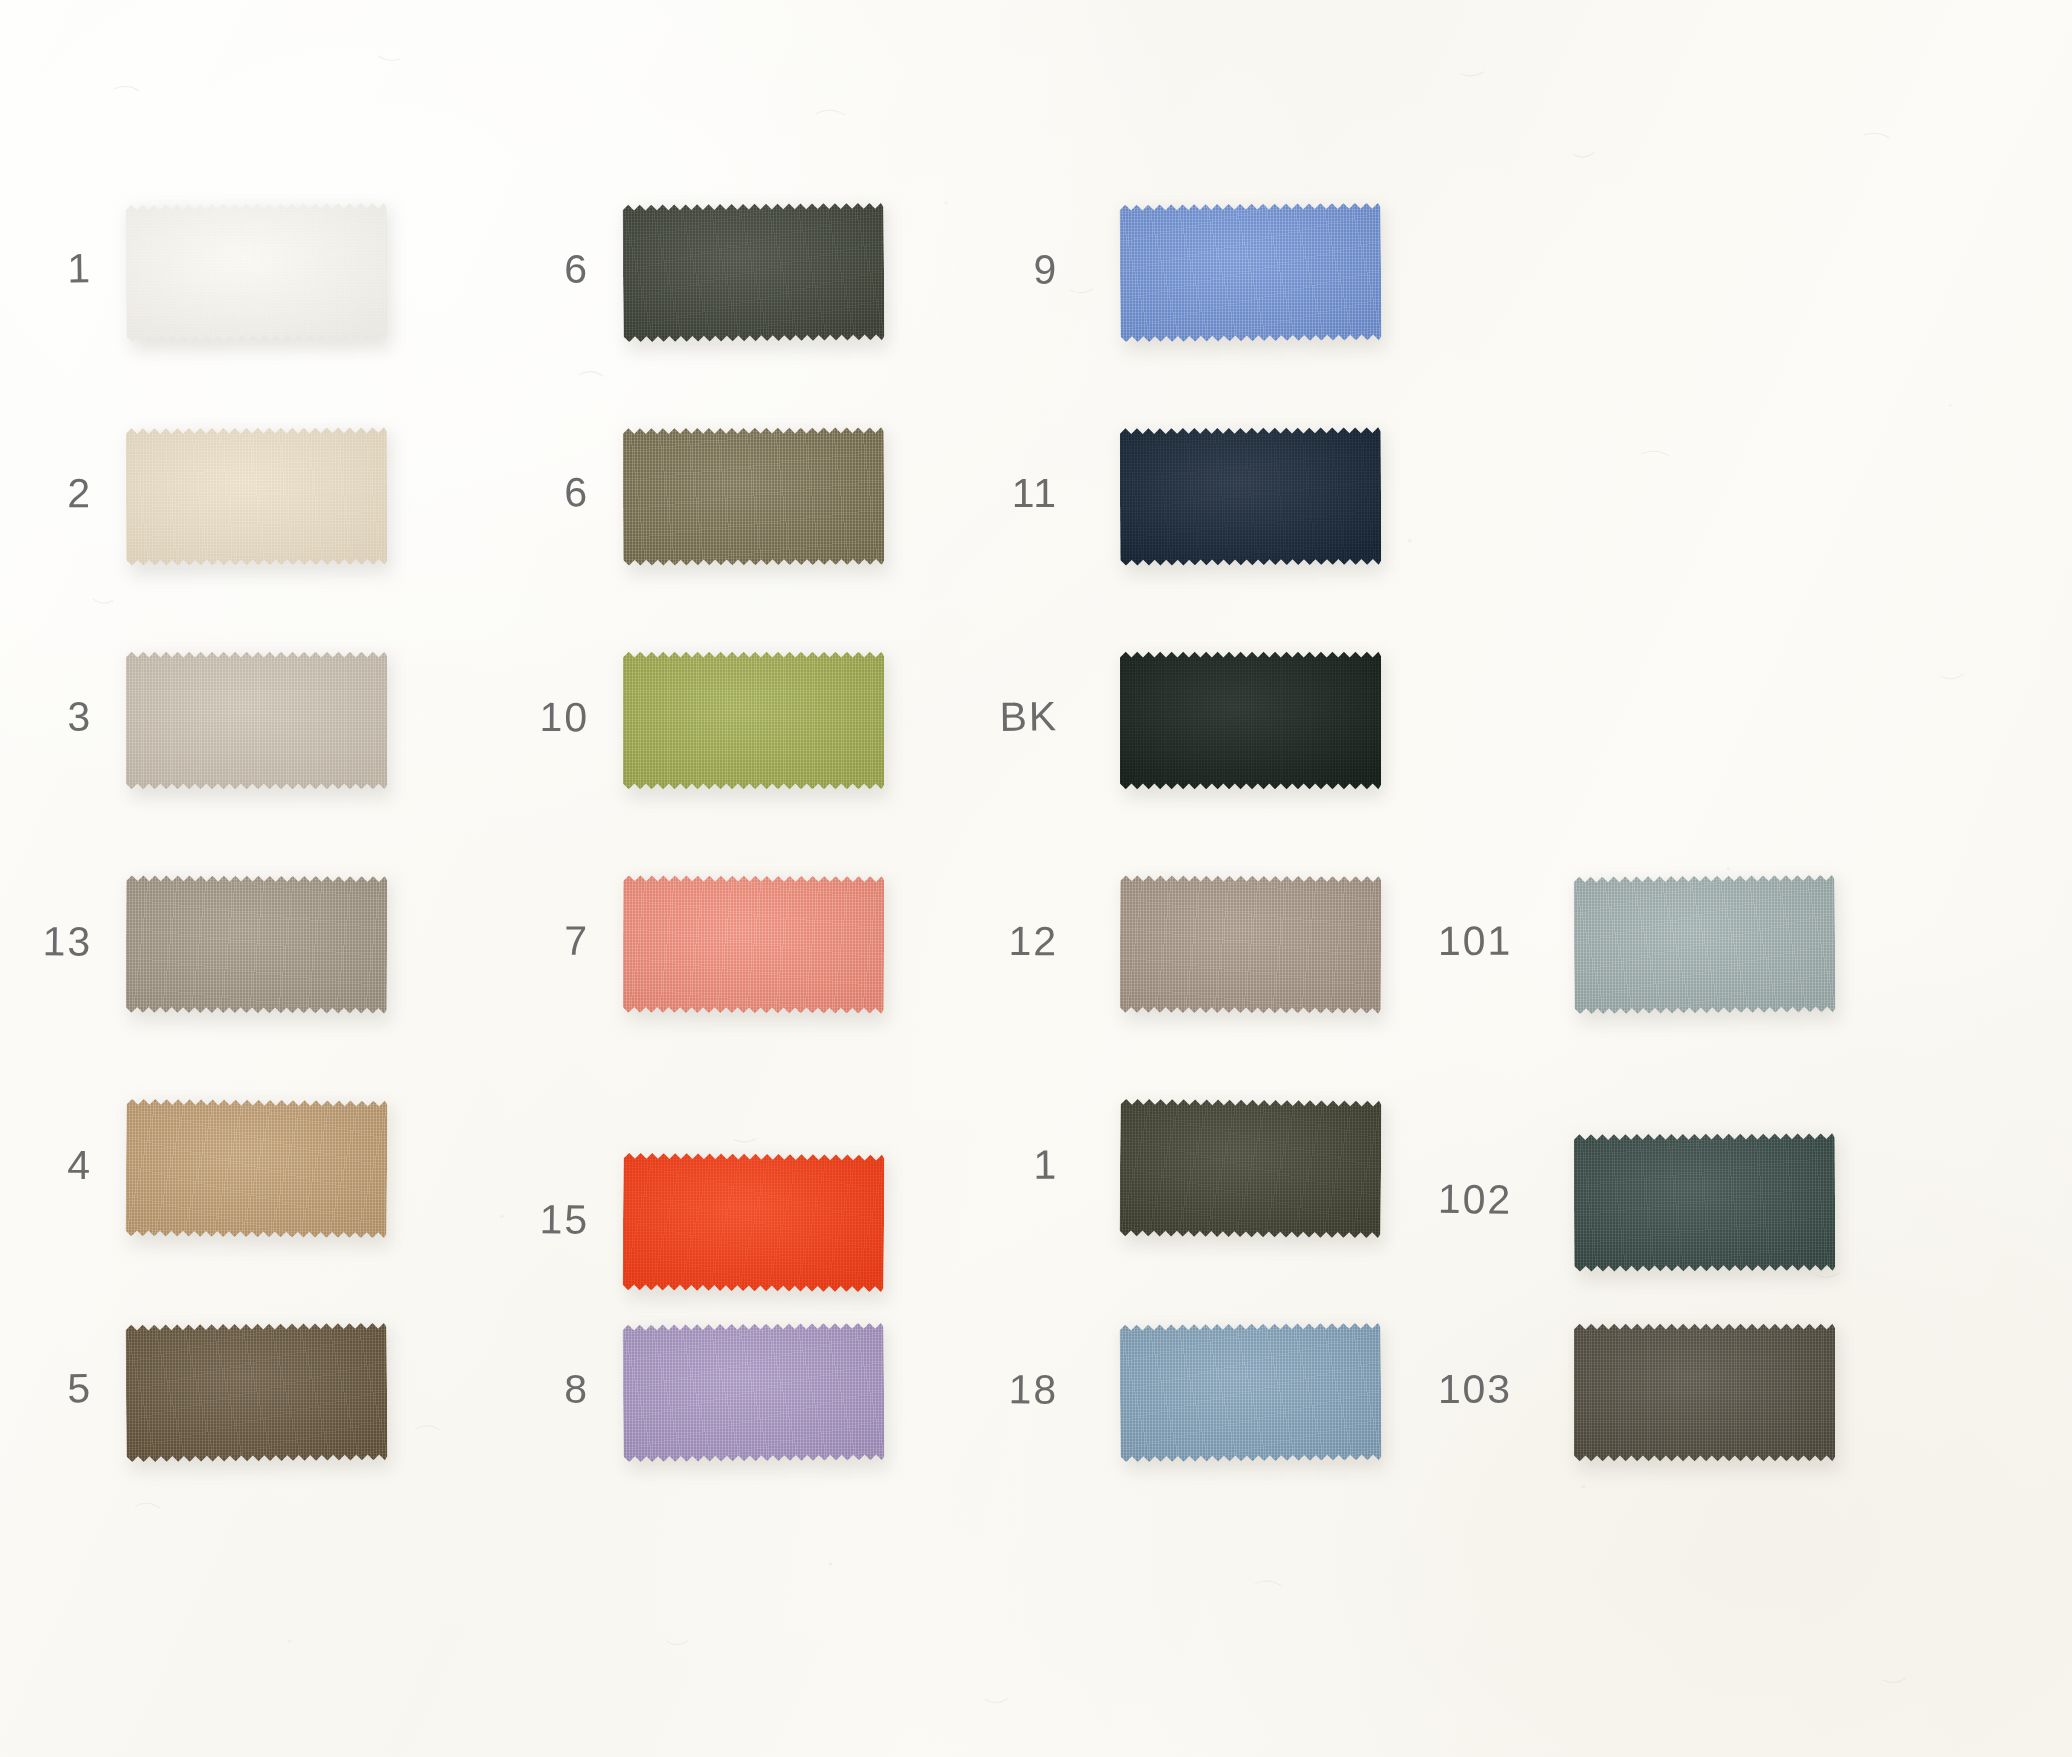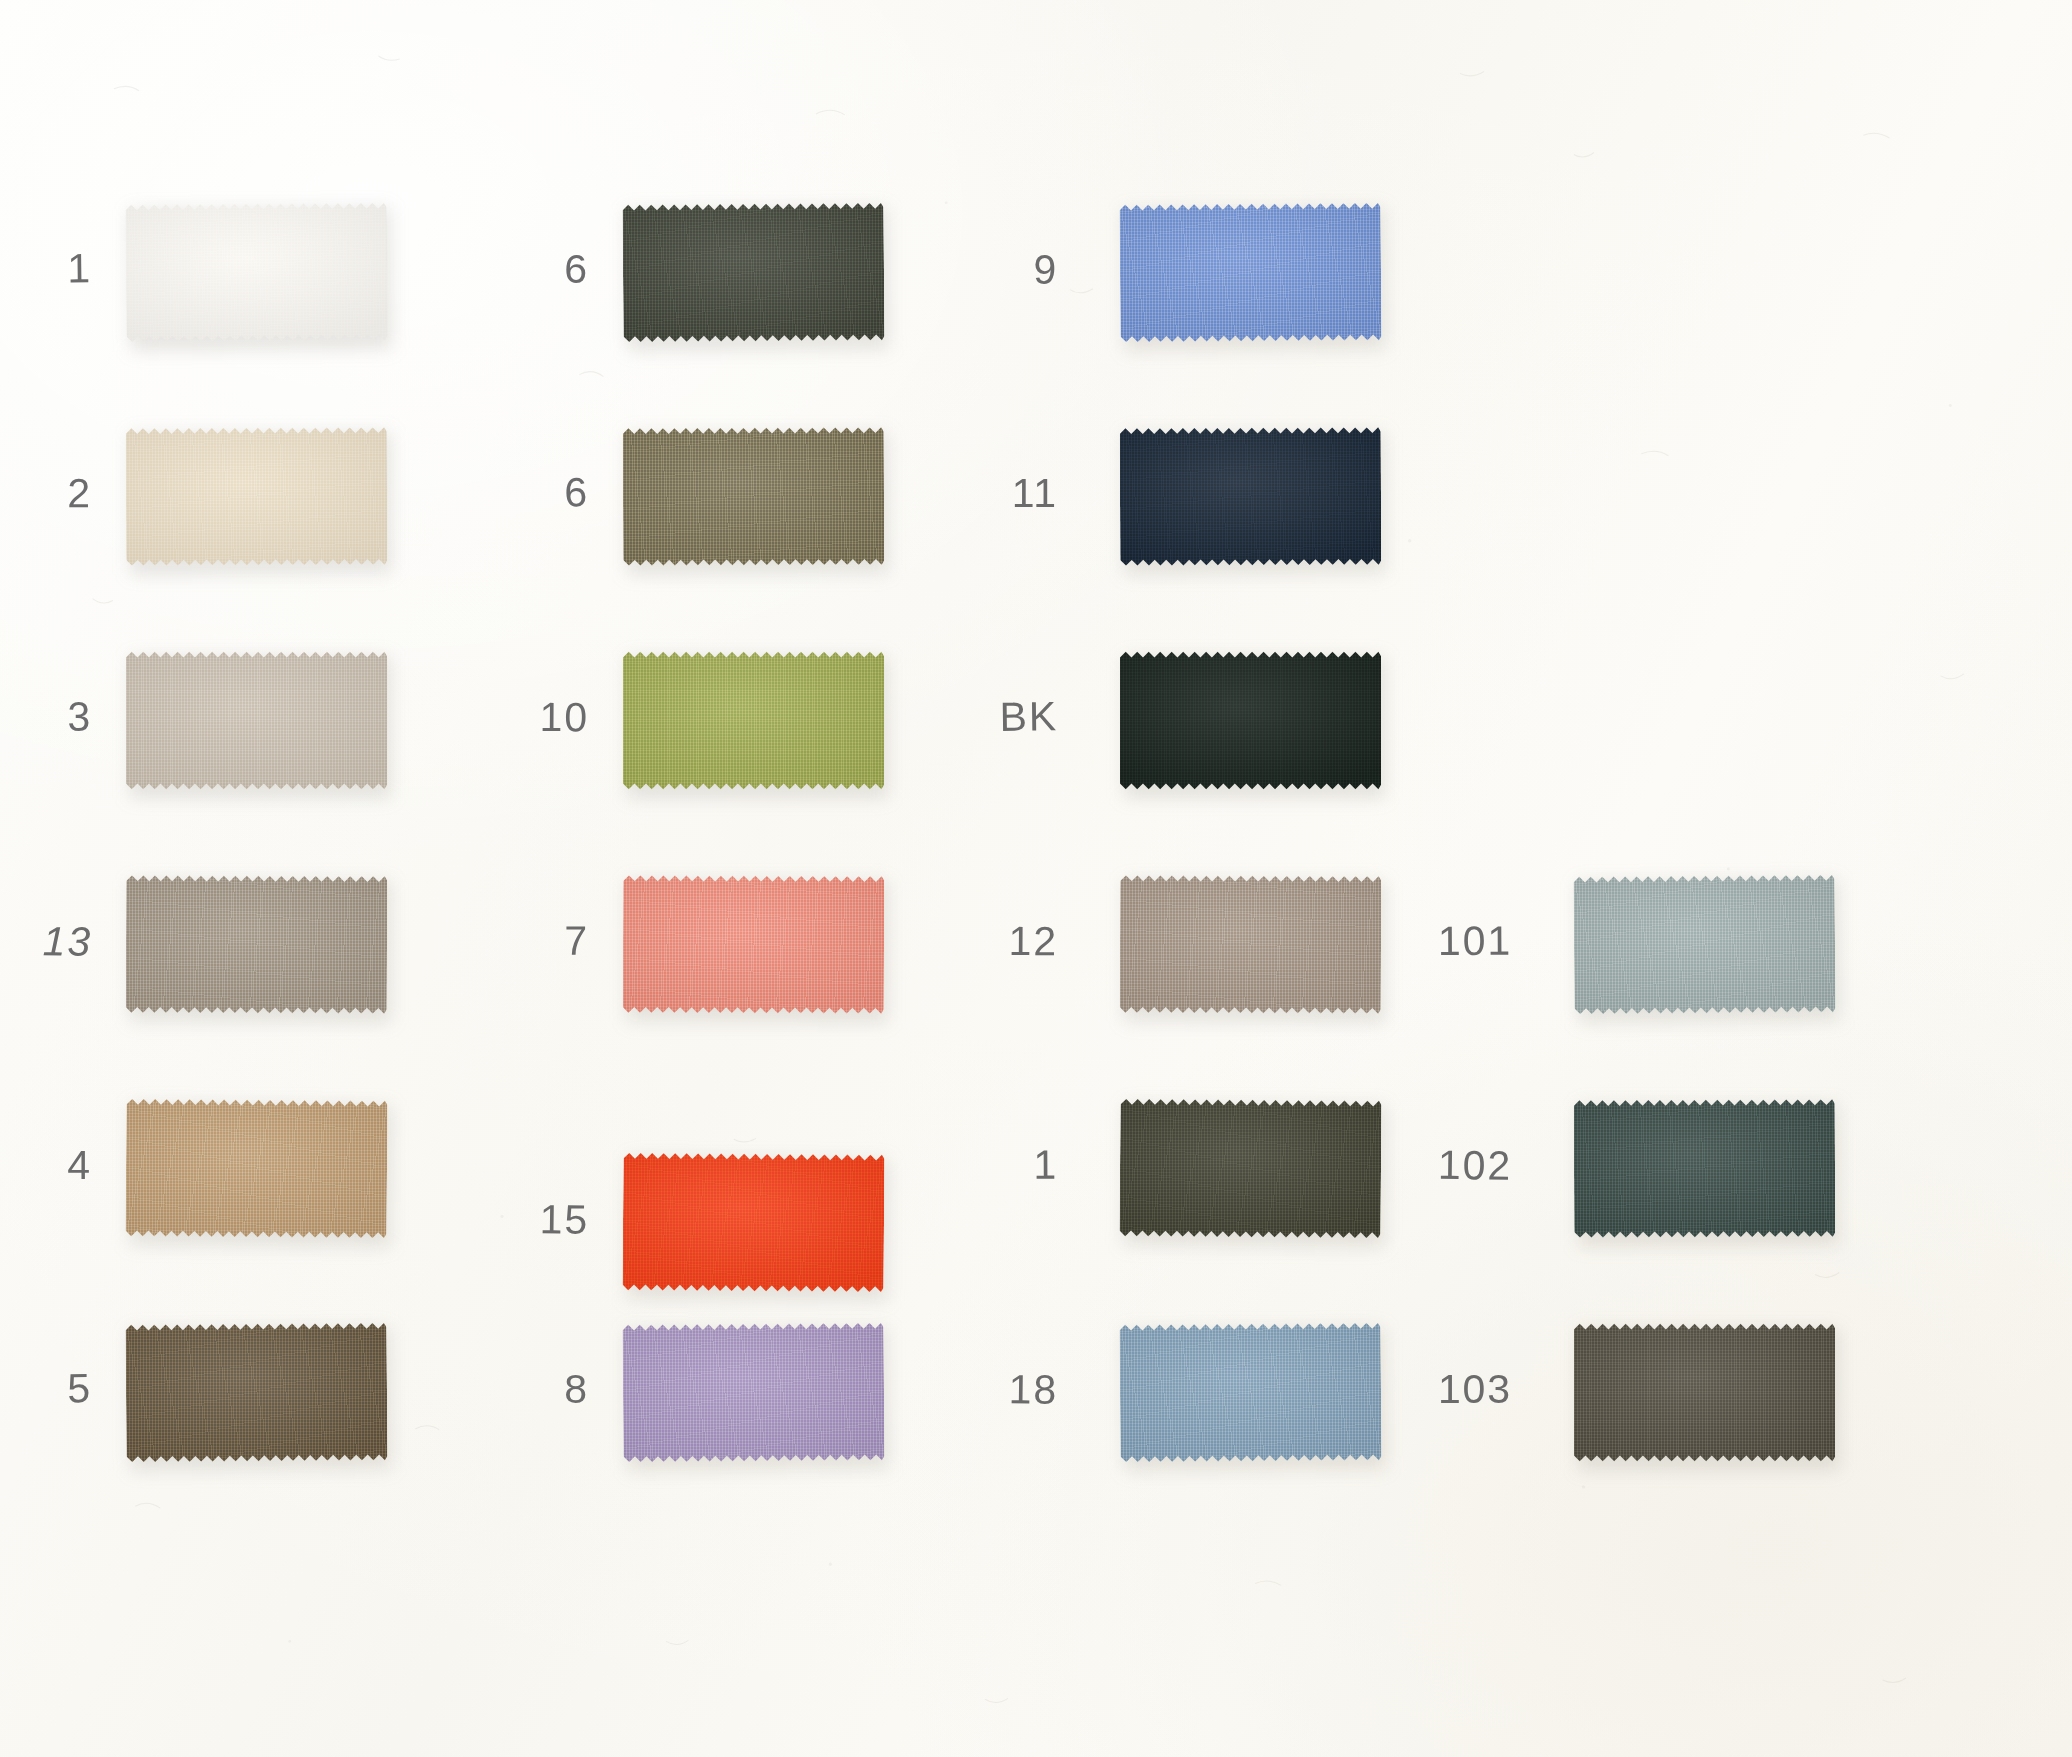--- a/index.html
+++ b/index.html
@@ -196,21 +196,21 @@
           <div class="swatch-chip" style="background: rgb(236, 224, 201);"></div>
         </div>
       </div>
       <div class="swatch-cell" style="left: 0px; top: 649px; height: 143px; width: 100%;">
         <div class="swatch-label" style="position: absolute; left: -34px; width: 126px; top: 48px; transform: rotate(-0.35deg);">3</div>
         <div class="swatch-wrap" style="position: absolute; left: 126px; top: 0px; width: 261px; height: 143px; transform: rotate(0deg);">
           <div class="swatch-shadow"></div>
           <div class="swatch-chip" style="background: rgb(206, 196, 182);"></div>
         </div>
       </div>
-      <div class="swatch-cell" style="left: 0px; top: 873px; height: 143px; width: 100%; font-style: italic;">
+      <div class="swatch-cell" style="left: 0px; top: 873px; height: 143px; width: 100%;">
         <div class="swatch-label" style="position: absolute; left: -34px; width: 126px; top: 48px; transform: rotate(0.7deg);">13</div>
         <div class="swatch-wrap" style="position: absolute; left: 126px; top: 0px; width: 261px; height: 143px; transform: rotate(0.22deg);">
           <div class="swatch-shadow"></div>
           <div class="swatch-chip" style="background: rgb(168, 157, 142);"></div>
         </div>
       </div>
       <div class="swatch-cell" style="left: 0px; top: 1097px; height: 143px; width: 100%;">
         <div class="swatch-label" style="position: absolute; left: -34px; width: 126px; top: 48px; transform: rotate(0deg);">4</div>
         <div class="swatch-wrap" style="position: absolute; left: 126px; top: 0px; width: 261px; height: 143px; transform: rotate(0.44deg);">
           <div class="swatch-shadow"></div>
@@ -308,21 +308,21 @@
           <div class="swatch-chip" style="background: rgb(139, 167, 189);"></div>
         </div>
       </div>
       <div class="swatch-cell" style="left: 0px; top: 873px; height: 143px; width: 100%;">
         <div class="swatch-label" style="position: absolute; left: 1386px; width: 126px; top: 48px; transform: rotate(-0.35deg);">101</div>
         <div class="swatch-wrap" style="position: absolute; left: 1574px; top: 0px; width: 261px; height: 143px; transform: rotate(-0.44deg);">
           <div class="swatch-shadow"></div>
           <div class="swatch-chip" style="background: rgb(165, 180, 179);"></div>
         </div>
       </div>
-      <div class="swatch-cell" style="left: 0px; top: 1097px; height: 143px; width: 100%;">
+      <div class="swatch-cell" style="left: 0px; top: 1131px; height: 143px; width: 100%;">
         <div class="swatch-label" style="position: absolute; left: 1386px; width: 126px; top: 48px; transform: rotate(0.7deg);">102</div>
         <div class="swatch-wrap" style="position: absolute; left: 1574px; top: 0px; width: 261px; height: 143px; transform: rotate(-0.22deg);">
           <div class="swatch-shadow"></div>
           <div class="swatch-chip" style="background: rgb(65, 83, 79);"></div>
         </div>
       </div>
       <div class="swatch-cell" style="left: 0px; top: 1321px; height: 143px; width: 100%;">
         <div class="swatch-label" style="position: absolute; left: 1386px; width: 126px; top: 48px; transform: rotate(0deg);">103</div>
         <div class="swatch-wrap" style="position: absolute; left: 1574px; top: 0px; width: 261px; height: 143px; transform: rotate(0deg);">
           <div class="swatch-shadow"></div>

